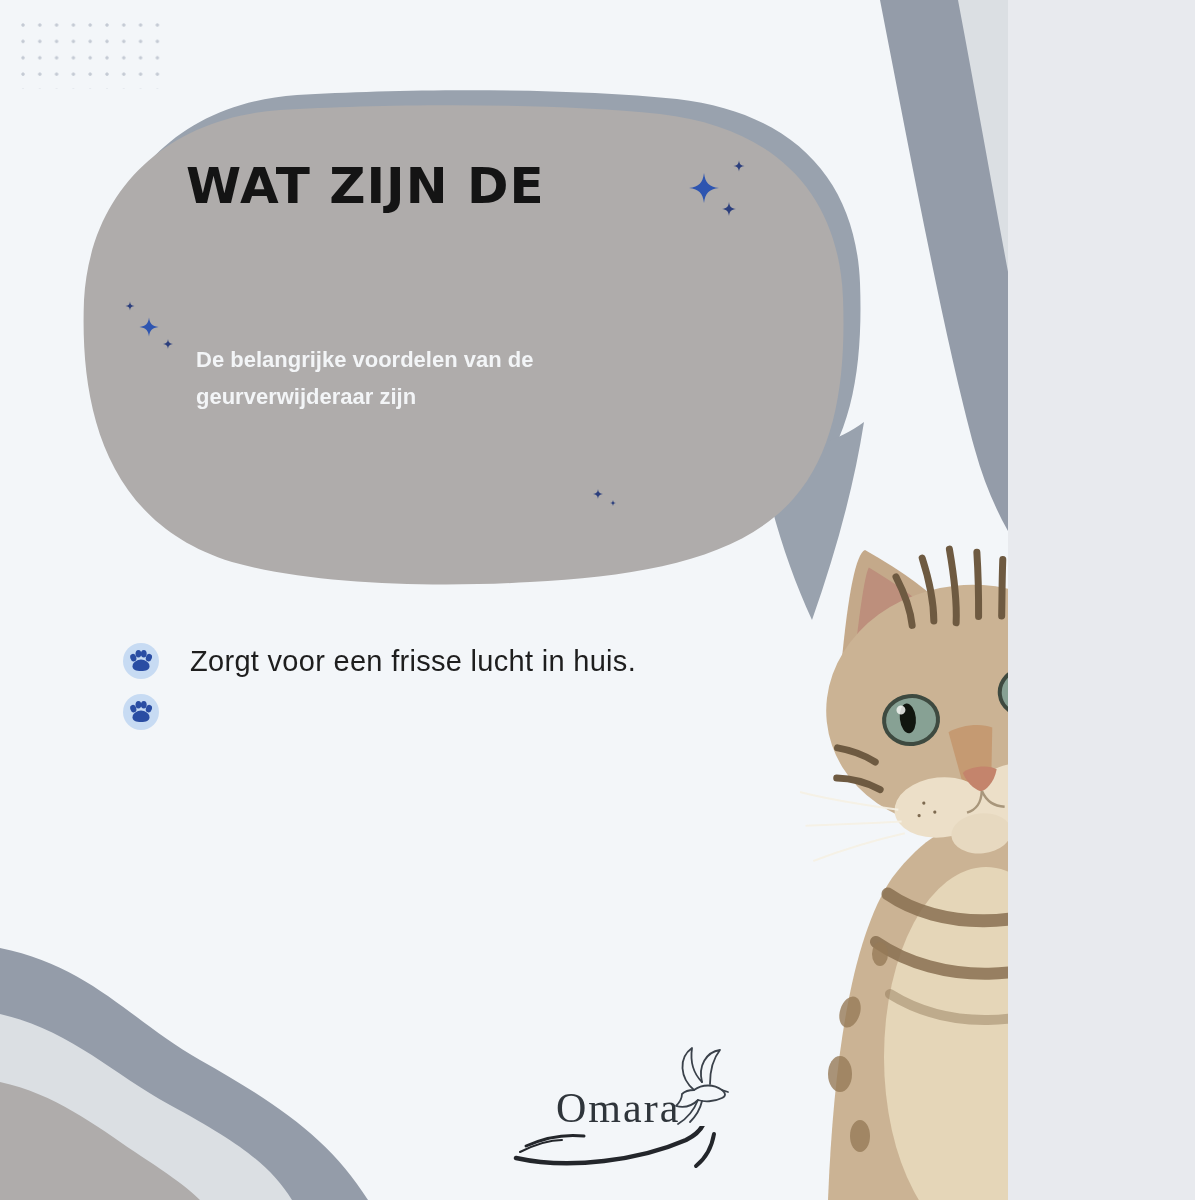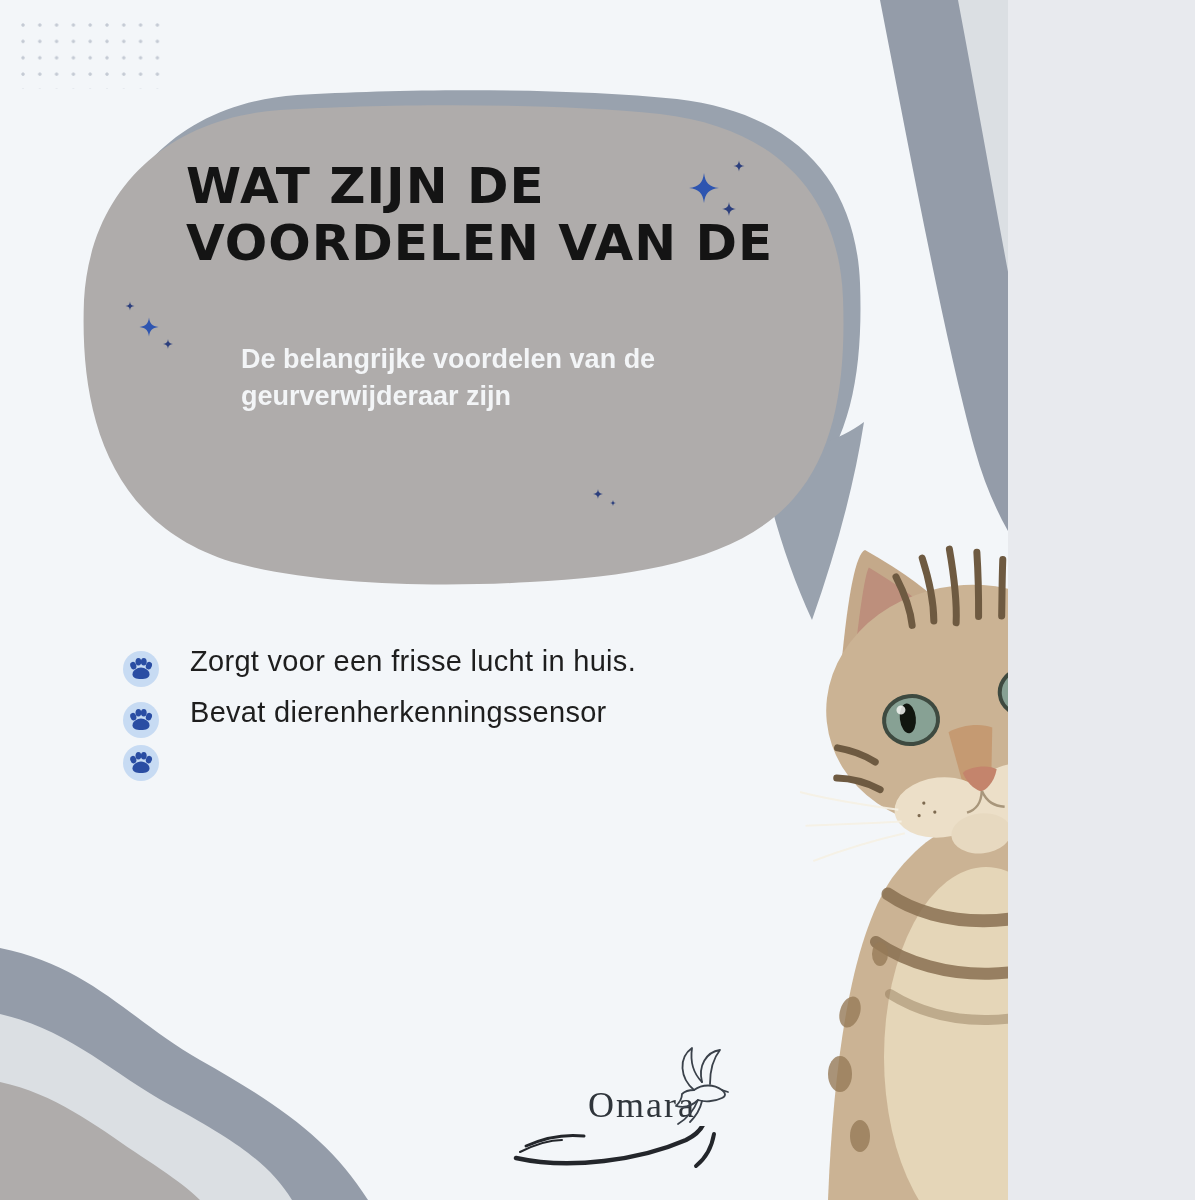--- a/index.html
+++ b/index.html
@@ -22,34 +22,34 @@
   .ellipsis{left:1103px;top:46px;display:flex;gap:2.5px;}
   .ellipsis span{width:11px;height:11px;border-radius:50%;background:#2A55A8;display:block;}
   
   .title{
     left:186px;top:158px;width:640px;
     font-family:"DejaVu Sans",sans-serif;font-weight:800;
     font-size:50px;line-height:57px;letter-spacing:1px;color:#141414;
   }
   .subtitle{
     left:196px;top:341px;width:480px;
-    font-weight:700;font-size:27px;line-height:37px;color:#F3F5F7;margin-left:45px;
+    font-weight:700;font-size:22px;line-height:37px;color:#F3F5F7;
   }
   
   .benefits{left:123px;top:636px;width:700px;}
-  .benefit-item{display:flex;align-items:flex-end;}
+  .benefit-item{display:flex;align-items:flex-start;}
   .benefit-badge{flex:0 0 36px;width:36px;height:36px;margin-top:7px;}
   .benefit-text{
     margin-left:31px;width:610px;white-space:pre-line;
     font-size:29px;line-height:51px;letter-spacing:0.3px;color:#1E1E1E;
   }
   
   .brand-name{
-    left:588px;top:1084px;
-    font-family:"Liberation Serif",serif;font-size:36px;
+    left:556px;top:1084px;
+    font-family:"Liberation Serif",serif;font-size:42px;
     letter-spacing:2px;color:#2F353B;
   }
   .dove{left:664px;top:1044px;}
   .swoosh{left:510px;top:1126px;}
 </style>
 </head>
 <body>
 
 <div id="canvas">
 
@@ -177,21 +177,20 @@
         <path d="M104,334 C70,338 40,344 10,352"></path>
         <path d="M262,300 C300,288 340,278 400,268"></path>
         <path d="M266,312 C310,310 350,310 402,306"></path>
         <path d="M264,324 C306,330 348,338 398,348"></path>
       </g>
     </g>
   </svg>
 
   <div class="abs title">
     <div>WAT ZIJN DE</div>
-    <div>VOORDELEN VAN DE</div>
   </div>
   <div class="abs subtitle">De belangrijke voordelen van de geurverwijderaar zijn</div>
 
   <div class="abs benefits">
 
     <div class="benefit-item">
       <svg class="benefit-badge" viewBox="0 0 36 36">
           <circle cx="18" cy="18" r="18" fill="#C7DBF3"></circle>
           <g fill="#2A4DA3">
             <ellipse cx="10.3" cy="14.6" rx="3" ry="3.8" transform="rotate(-18 10.3 14.6)"></ellipse>
@@ -207,33 +206,20 @@
       <svg class="benefit-badge" viewBox="0 0 36 36">
           <circle cx="18" cy="18" r="18" fill="#C7DBF3"></circle>
           <g fill="#2A4DA3">
             <ellipse cx="10.3" cy="14.6" rx="3" ry="3.8" transform="rotate(-18 10.3 14.6)"></ellipse>
             <ellipse cx="15.4" cy="10.8" rx="2.9" ry="3.8"></ellipse>
             <ellipse cx="20.8" cy="10.8" rx="2.9" ry="3.8"></ellipse>
             <ellipse cx="25.9" cy="14.6" rx="3" ry="3.8" transform="rotate(18 25.9 14.6)"></ellipse>
             <path d="M18,16.5 C22,16.5 26.5,19.5 26.5,23.2 C26.5,26.6 23,28 18,28 C13,28 9.5,26.6 9.5,23.2 C9.5,19.5 14,16.5 18,16.5 Z"></path>
           </g>
         </svg>
-      <span class="benefit-text">Bevat dierenherkenningssensor</span>
-    </div>
-    <div class="benefit-item">
-      <svg class="benefit-badge" viewBox="0 0 36 36">
-          <circle cx="18" cy="18" r="18" fill="#C7DBF3"></circle>
-          <g fill="#2A4DA3">
-            <ellipse cx="10.3" cy="14.6" rx="3" ry="3.8" transform="rotate(-18 10.3 14.6)"></ellipse>
-            <ellipse cx="15.4" cy="10.8" rx="2.9" ry="3.8"></ellipse>
-            <ellipse cx="20.8" cy="10.8" rx="2.9" ry="3.8"></ellipse>
-            <ellipse cx="25.9" cy="14.6" rx="3" ry="3.8" transform="rotate(18 25.9 14.6)"></ellipse>
-            <path d="M18,16.5 C22,16.5 26.5,19.5 26.5,23.2 C26.5,26.6 23,28 18,28 C13,28 9.5,26.6 9.5,23.2 C9.5,19.5 14,16.5 18,16.5 Z"></path>
-          </g>
-        </svg>
     </div>
   </div>
 
   <div class="abs brand-name">Omara</div>
   <svg class="abs dove" width="66" height="86" viewBox="0 0 66 86">
     <g fill="none" stroke="#3A414A" stroke-width="1.8" stroke-linecap="round" stroke-linejoin="round">
       <path d="M30,46 C16,34 14,14 28,4 C26,18 30,30 38,38"></path>
       <path d="M38,38 C34,22 42,8 56,6 C48,16 46,30 46,40"></path>
       <path d="M30,46 C38,40 50,40 58,46 C62,49 62,52 58,54 C50,58 40,58 34,56 C28,62 20,64 12,62 C16,58 18,54 18,50 C22,46 26,46 30,46 Z"></path>
       <path d="M58,46 L64,48"></path>

